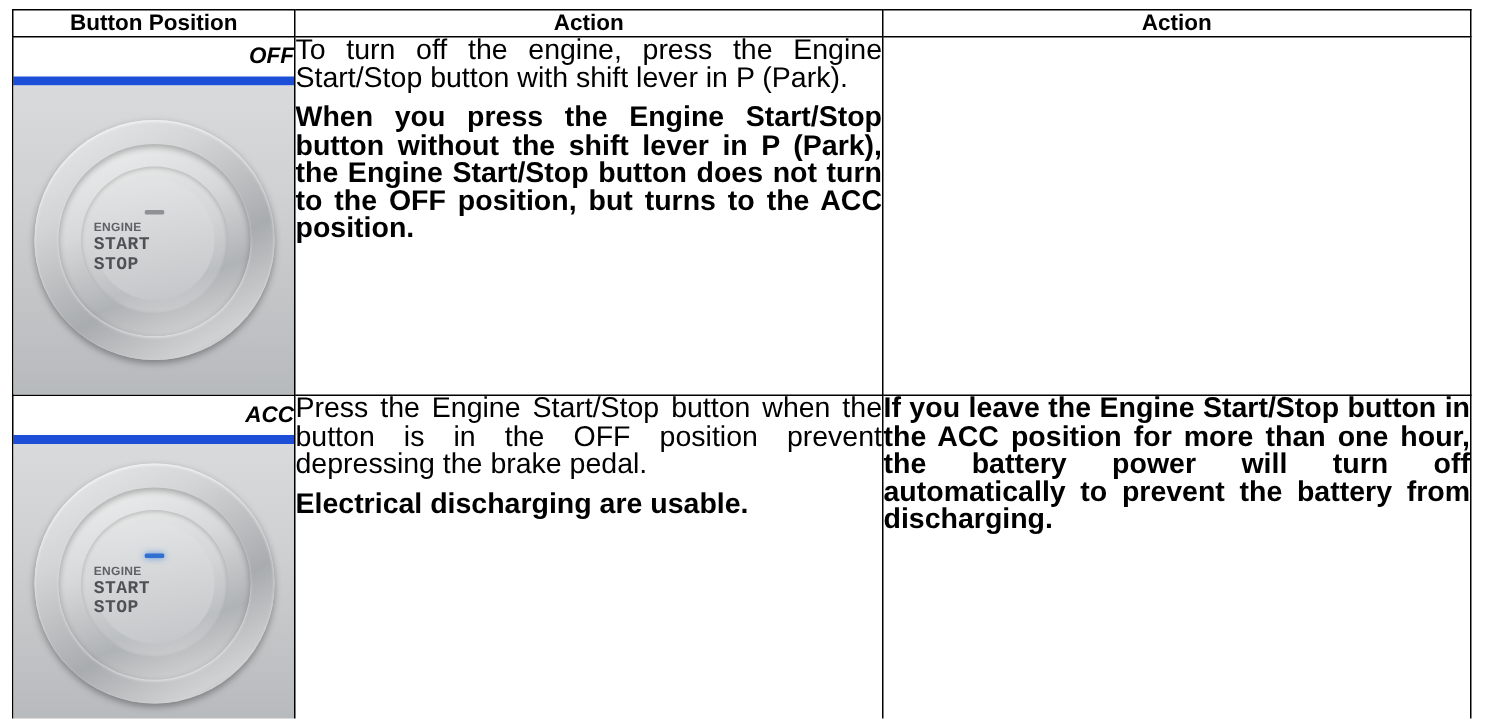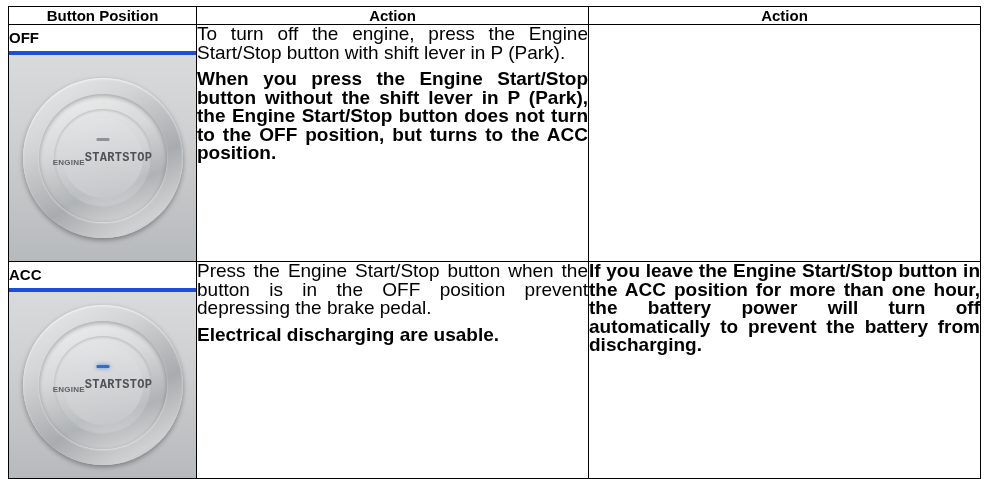--- a/index.html
+++ b/index.html
@@ -30,26 +30,27 @@
     font-weight: bold;
     color: #000;
     padding: 6px 0 7px 0;
     background: #ffffff;
   }
   .col-pos { width: 188px; }
   .col-act { width: 392px; }
   .col-not { width: 392px; }
 
   .pos-label {
-    text-align: left;
+    text-align: right;
     font-size: 15px;
     font-weight: bold;
     padding: 4px 0 5px 0;
-    border-bottom: 4px solid #1d4ed8;
+    border-bottom: 6px solid #1d4ed8;
     background: #ffffff;
+    font-style: italic;
   }
   .btn-photo {
     position: relative;
     width: 100%;
     height: 206px;
     background: linear-gradient(180deg, #d9dadb 0%, #cfd1d2 35%, #c2c4c6 70%, #b7babc 100%);
     overflow: hidden;
   }
   .btn-photo.short { height: 186px; }
 
@@ -89,22 +90,22 @@
   .btn-face {
     position: absolute;
     left: 50%;
     top: 50%;
     transform: translate(-50%, -50%);
     width: 80px;
     height: 80px;
     border-radius: 50%;
     background: linear-gradient(170deg, #e4e5e6 0%, #d6d8d9 40%, #c3c6c8 100%);
     display: flex;
-    flex-direction: row;
-    align-items: center;
+    flex-direction: column;
+    align-items: flex-start;
     justify-content: center;
     text-align: center;
   }
   .led {
     position: absolute;
     left: 50%;
     top: 20px;
     transform: translateX(-50%);
     width: 13px;
     height: 3px;

